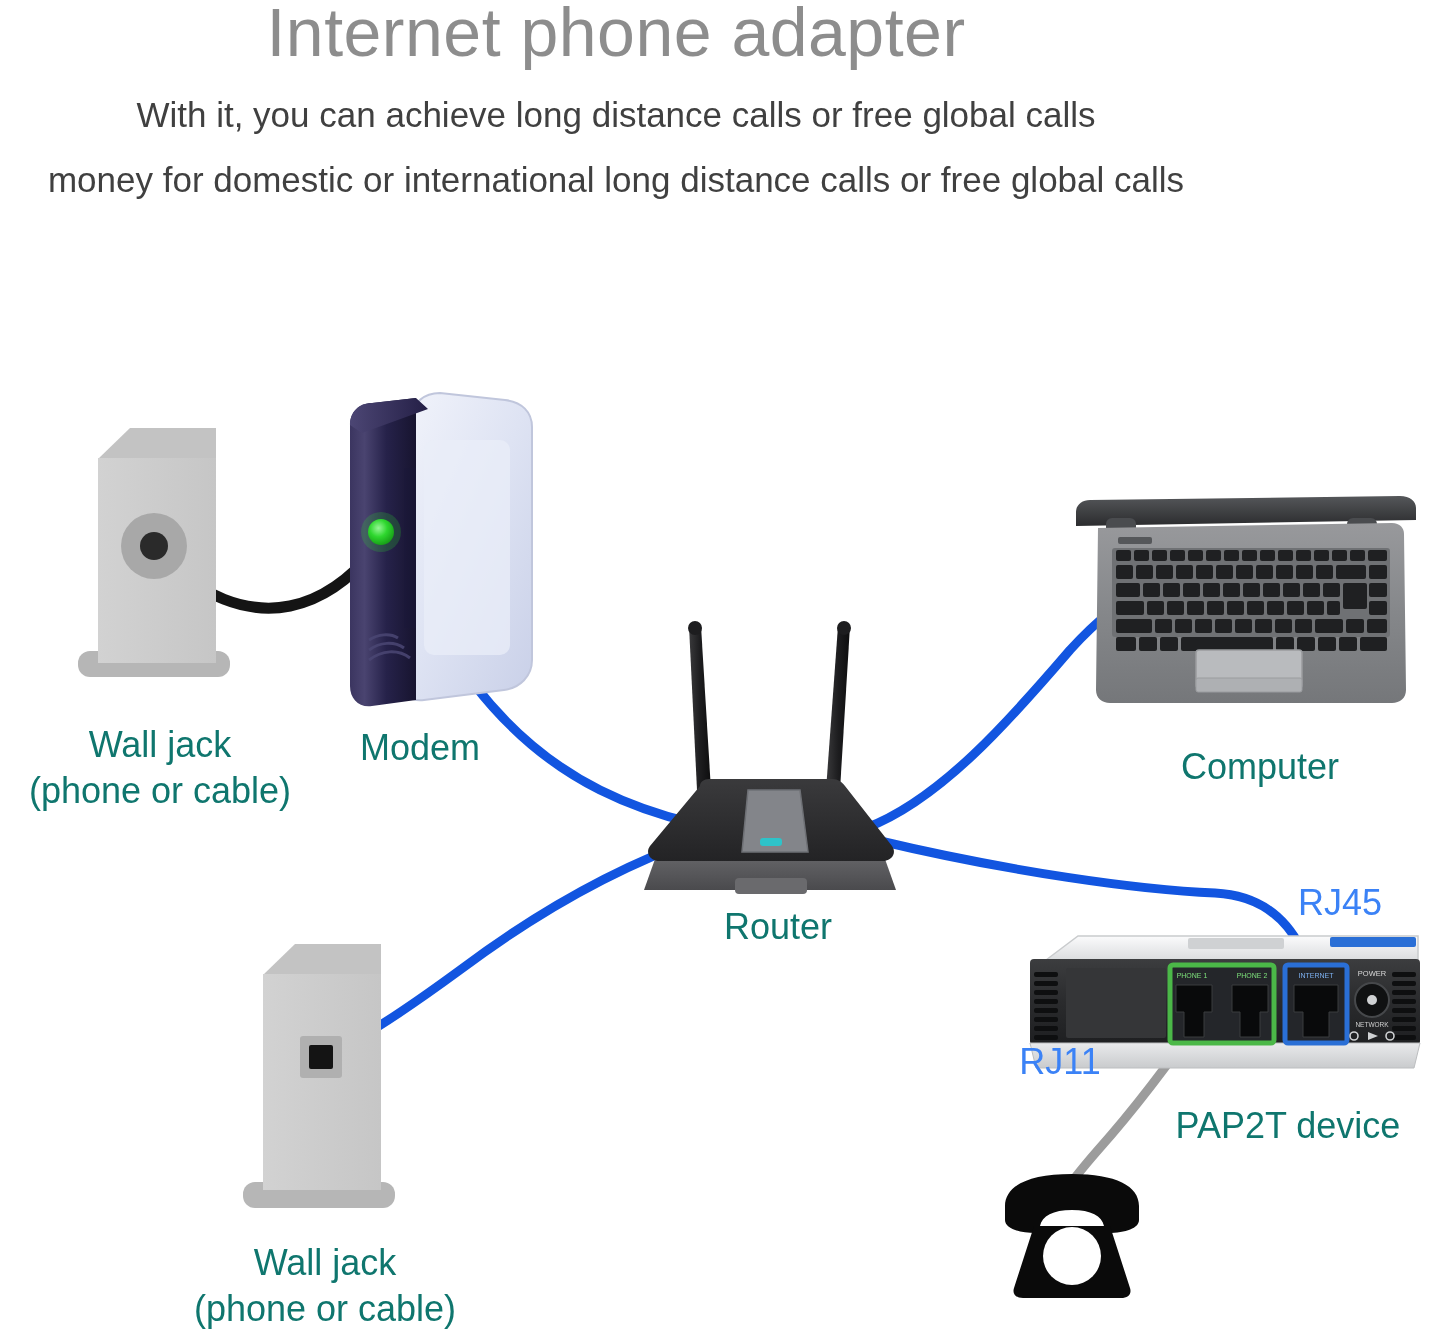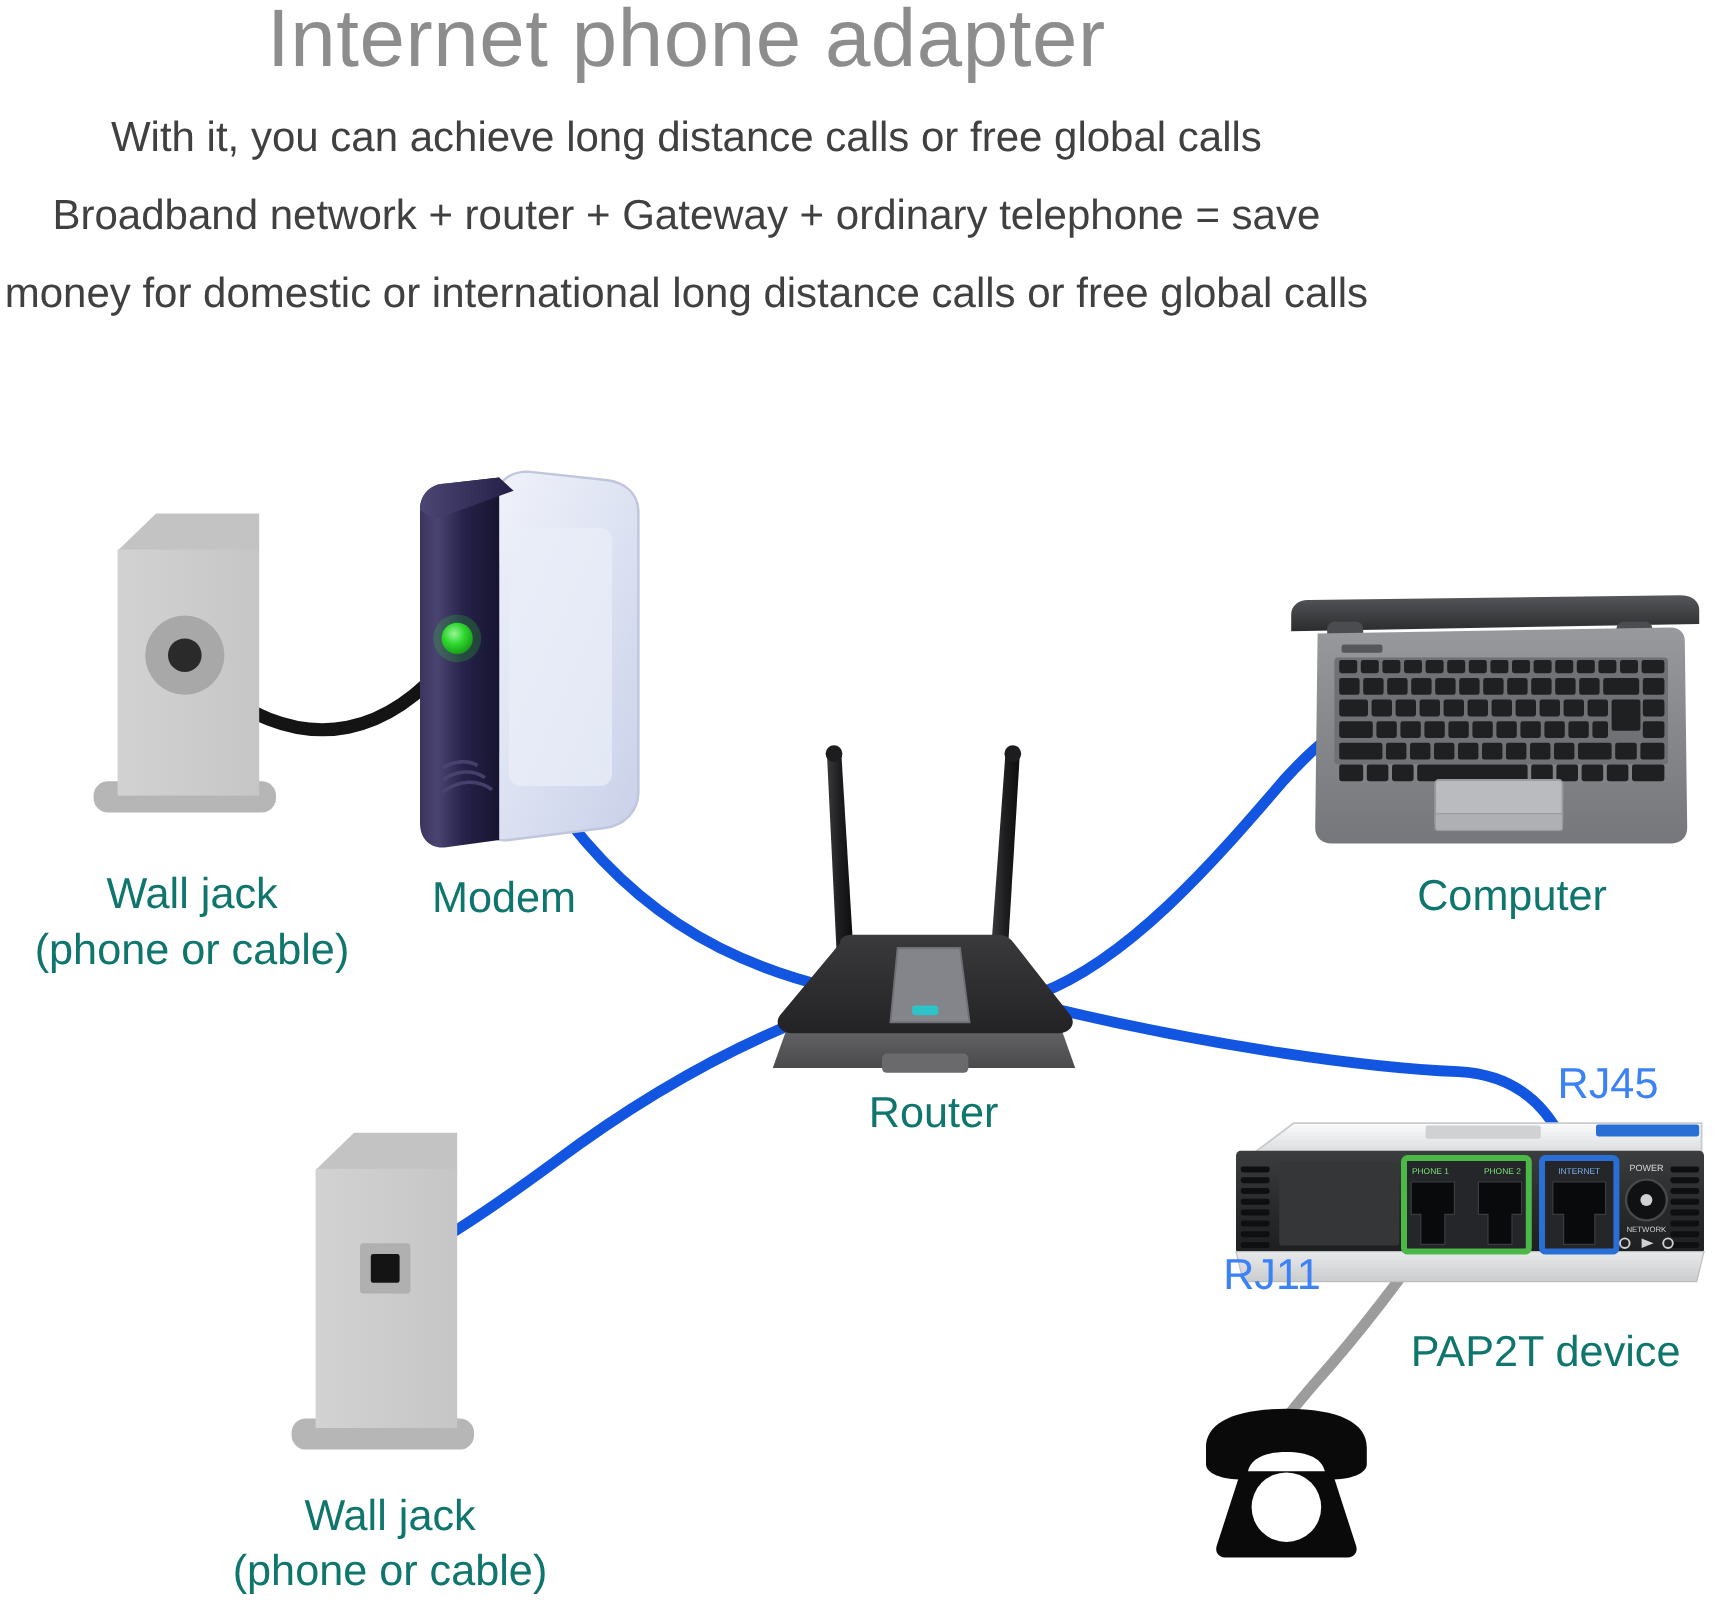--- a/index.html
+++ b/index.html
@@ -14,20 +14,21 @@
     background: #ffffff;
     overflow: hidden;
     font-family: "Liberation Sans", sans-serif;
   }
 
   
   #header {
     position: absolute;
     left: 0; top: 0;
     width: 1144px;
+    padding-left: 44px;
   }
   #title {
     text-align: center;
     color: #8d8d8d;
     font-size: 68px;
     font-weight: 400;
     line-height: 72px;
     letter-spacing: 0.5px;
     margin-top: -4px;
     white-space: nowrap;
@@ -65,21 +66,20 @@
 </style>
 </head>
 <body>
 
 <div id="page">
 
   <div id="header">
     <div id="title">Internet phone adapter</div>
     <div id="sub-wrap">
       <div class="subtitle-line">With it, you can achieve long distance calls or free global calls</div>
-      <div class="subtitle-line">Broadband network + router + Gateway + ordinary telephone = save</div>
       <div class="subtitle-line">money for domestic or international long distance calls or free global calls</div>
     </div>
   </div>
 
   <svg id="scene" viewBox="0 0 1445 1336">
     <defs>
       <linearGradient id="gWallBody" x1="0" y1="0" x2="1" y2="0">
         <stop offset="0" stop-color="#d2d2d2"></stop>
         <stop offset="1" stop-color="#c6c6c6"></stop>
       </linearGradient>
@@ -399,21 +399,21 @@
   </div>
 
   <div class="lbl" style="left: 300px; top: 727px; width: 240px;">
     <span>Modem</span>
   </div>
 
   <div class="lbl" style="left: 648px; top: 906px; width: 260px;">
     <span>Router</span>
   </div>
 
-  <div class="lbl" style="left: 1120px; top: 725px; width: 280px;">
+  <div class="lbl" style="left: 1120px; top: 746px; width: 280px;">
     <span>Computer</span>
   </div>
 
   <div class="lbl two-line" style="left: 165px; top: 1240px; width: 320px;">
     <div>Wall jack</div>
     <div>(phone or cable)</div>
   </div>
 
   <div class="lbl lbl-yellow" style="left: 1240px; top: 882px; width: 200px;">
     <span>RJ45</span>

